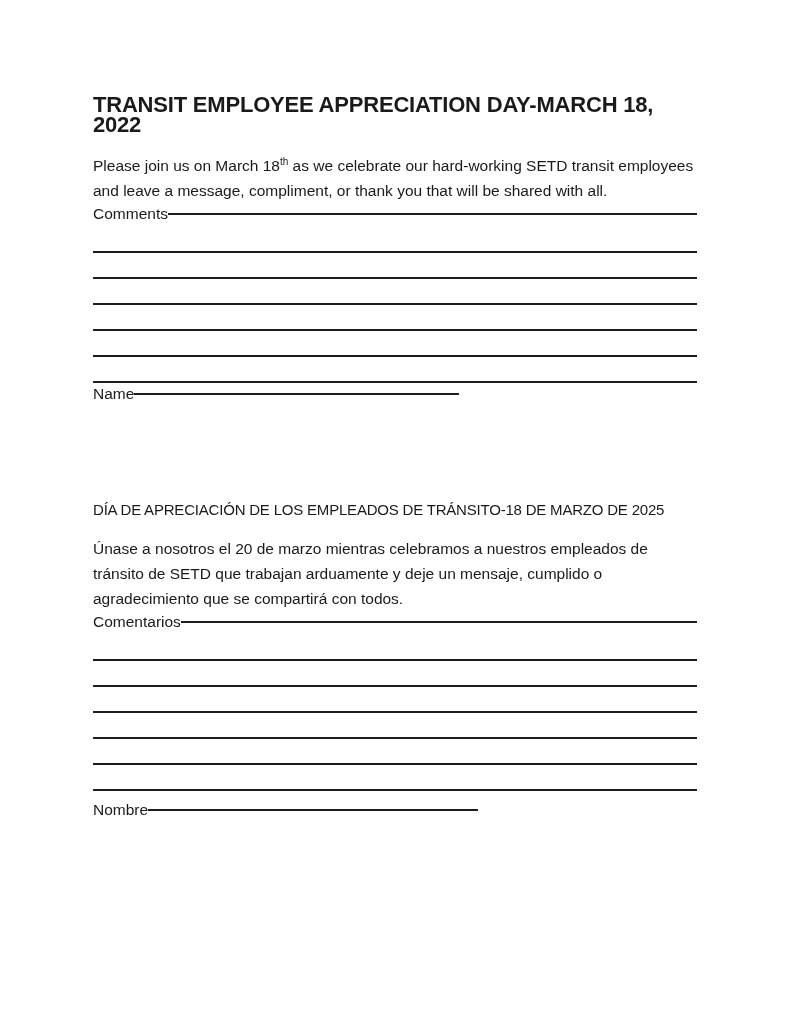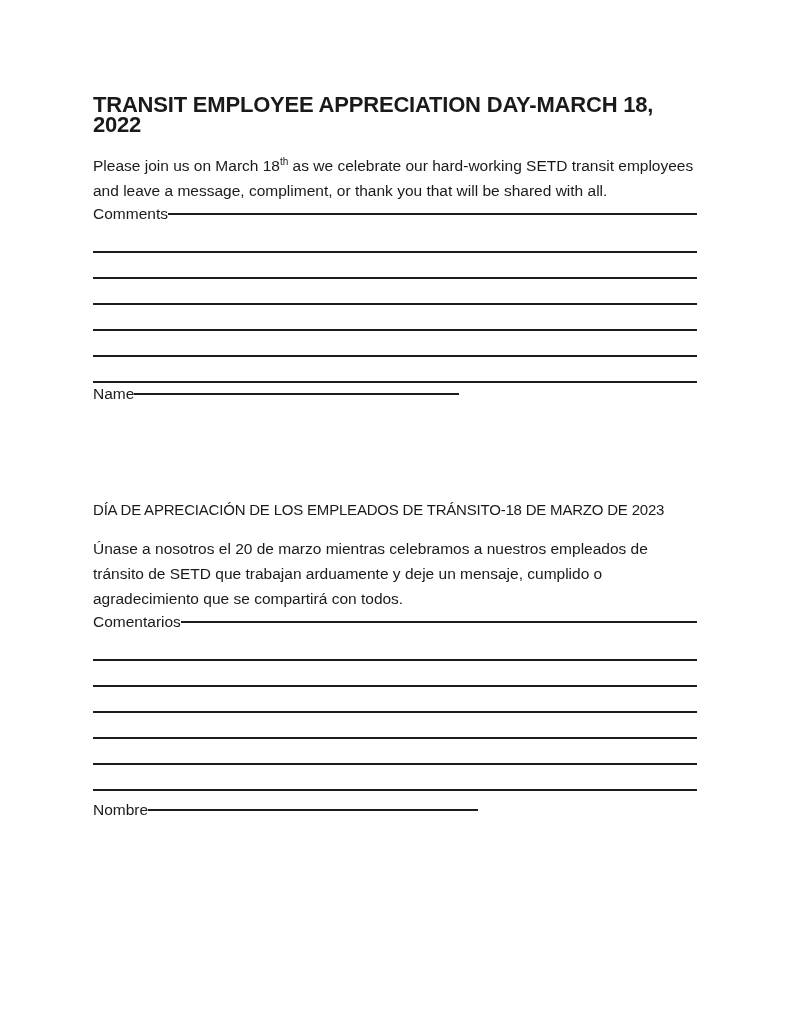--- a/index.html
+++ b/index.html
@@ -97,21 +97,21 @@
         <div class="rule"></div>
       </div>
 
     <div class="field-row name-row">
       <span>Name</span>
       <span class="line name-line"></span>
     </div>
   </section>
 
   <section class="es-section">
-    <h2 class="es-title">DÍA DE APRECIACIÓN DE LOS EMPLEADOS DE TRÁNSITO-18 DE MARZO DE 2023</h2>
+    <h2 class="es-title">DÍA DE APRECIACIÓN DE LOS EMPLEADOS DE TRÁNSITO-18 DE MARZO DE 2025</h2>
 
     <p class="intro">Únase a nosotros el 20 de marzo mientras celebramos a nuestros empleados de tránsito de SETD que trabajan arduamente y deje un mensaje, cumplido o agradecimiento que se compartirá con todos.</p>
 
     <div class="field-row">
       <span>Comentarios</span>
       <span class="line fill"></span>
     </div>
 
     <div>
         <div class="rule"></div>

